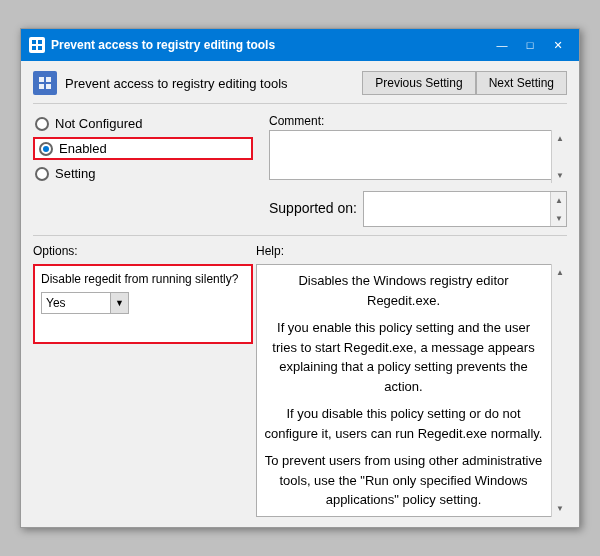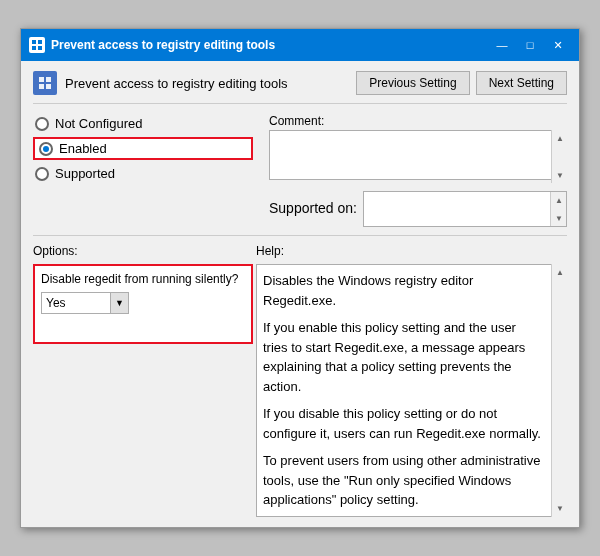--- a/index.html
+++ b/index.html
@@ -107,21 +107,20 @@
       font-size: 14px;
     }
 
     .header-title {
       font-size: 13px;
       font-weight: 400;
     }
 
     .header-buttons {
       display: flex;
-      gap: 6px;
     }
 
     .btn {
       padding: 4px 12px;
       background: #e1e1e1;
       border: 1px solid #adadad;
       cursor: pointer;
       font-size: 12px;
       color: #000;
     }
@@ -317,20 +316,21 @@
       padding: 6px;
       min-height: 140px;
       font-size: 12px;
       line-height: 1.5;
       position: relative;
       overflow: hidden;
     }
 
     .help-box p {
       margin-bottom: 8px;
+      text-align: center;
     }
 
     .help-box p:last-child {
       margin-bottom: 0;
     }
 
     .help-scrollbar {
       position: absolute;
       right: 0;
       top: 0;
@@ -401,21 +401,21 @@
             <span>Not Configured</span>
           </div>
           <div class="radio-item enabled-item">
             <div class="radio-input">
               <div class="radio-dot"></div>
             </div>
             <span>Enabled</span>
           </div>
           <div class="radio-item">
             <div class="radio-input"></div>
-            <span>Supported</span>
+            <span>Setting</span>
           </div>
         </div>
       </div>
 
       <div class="right-area" style="flex:1;">
         <div class="comment-section">
           <div class="comment-label">Comment:</div>
           <div style="position:relative;">
             <textarea class="comment-textarea" style=""></textarea>
             <div class="scrollbar-stub">

